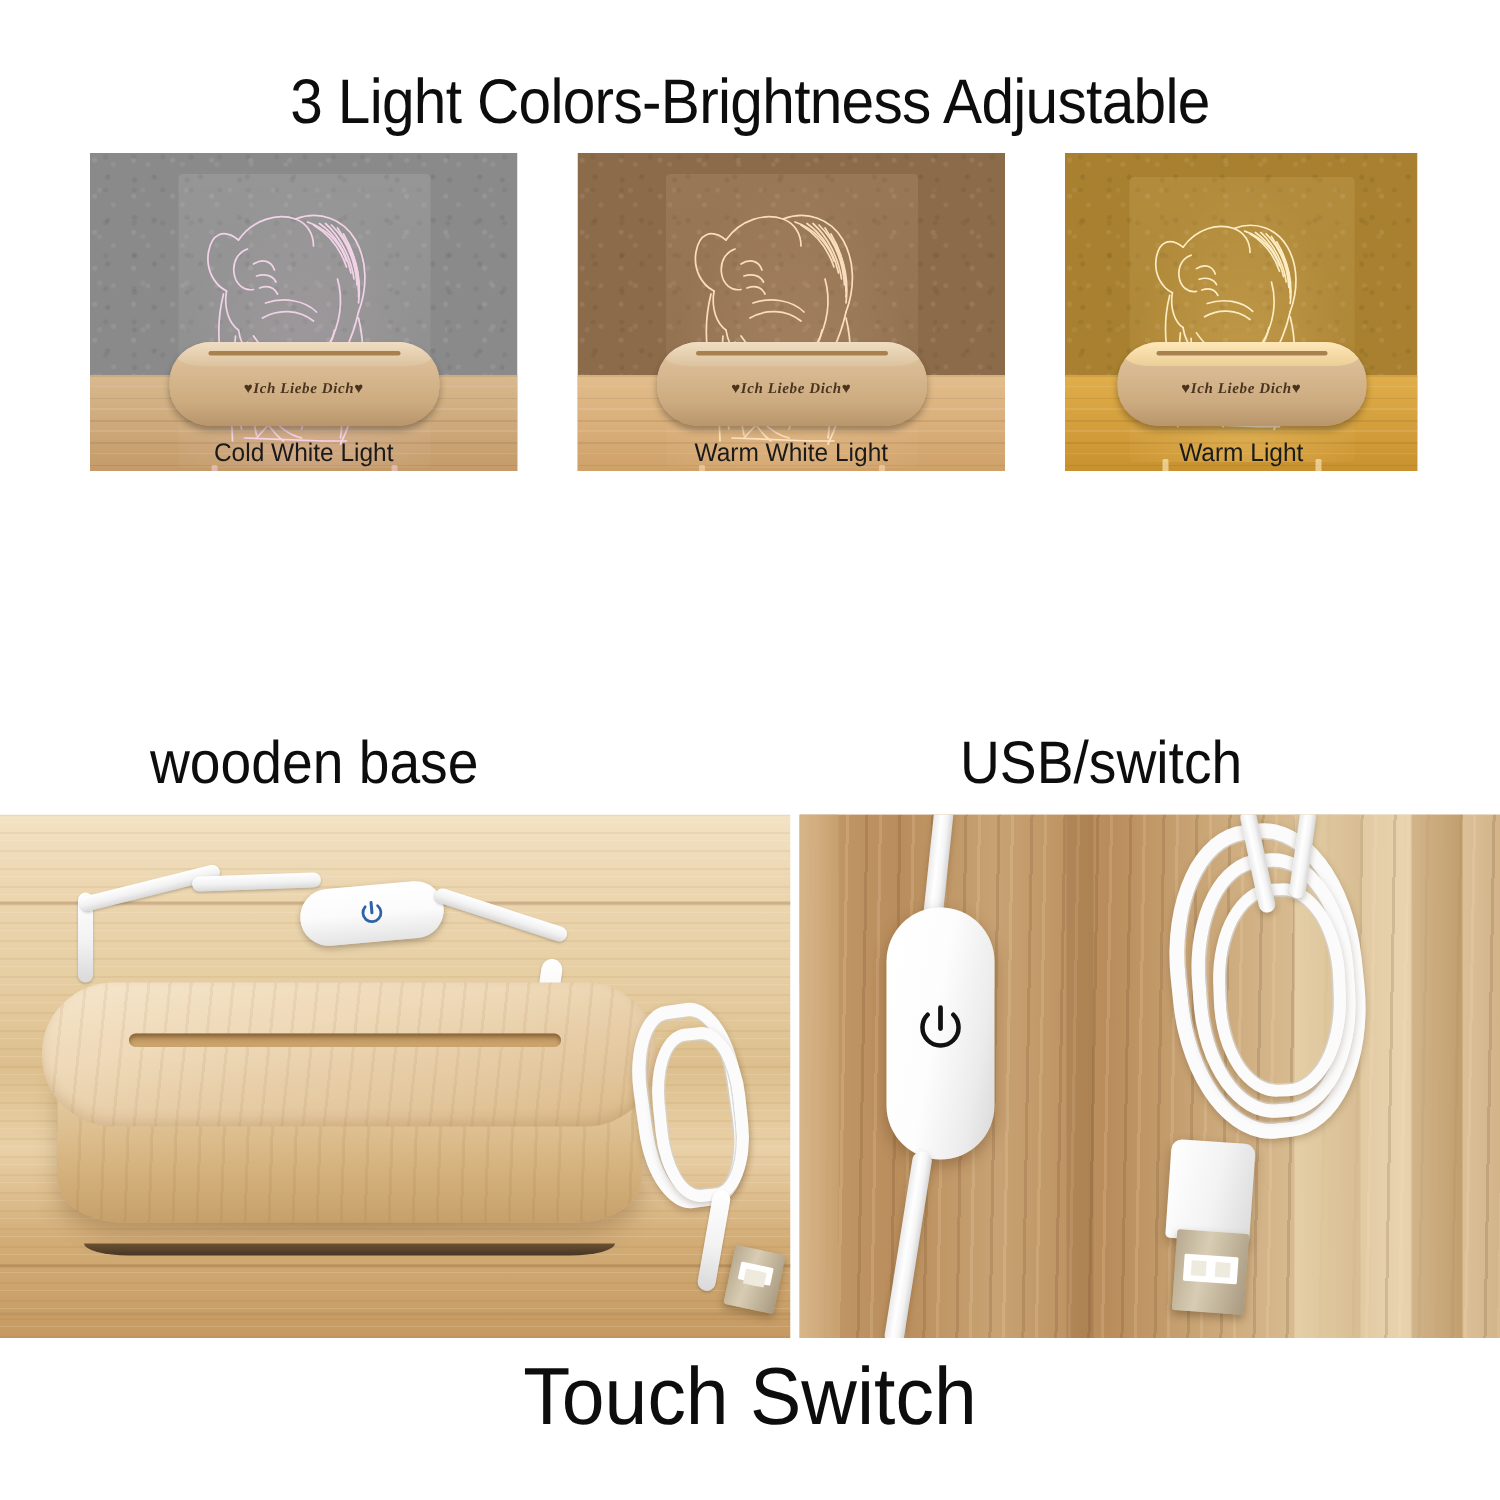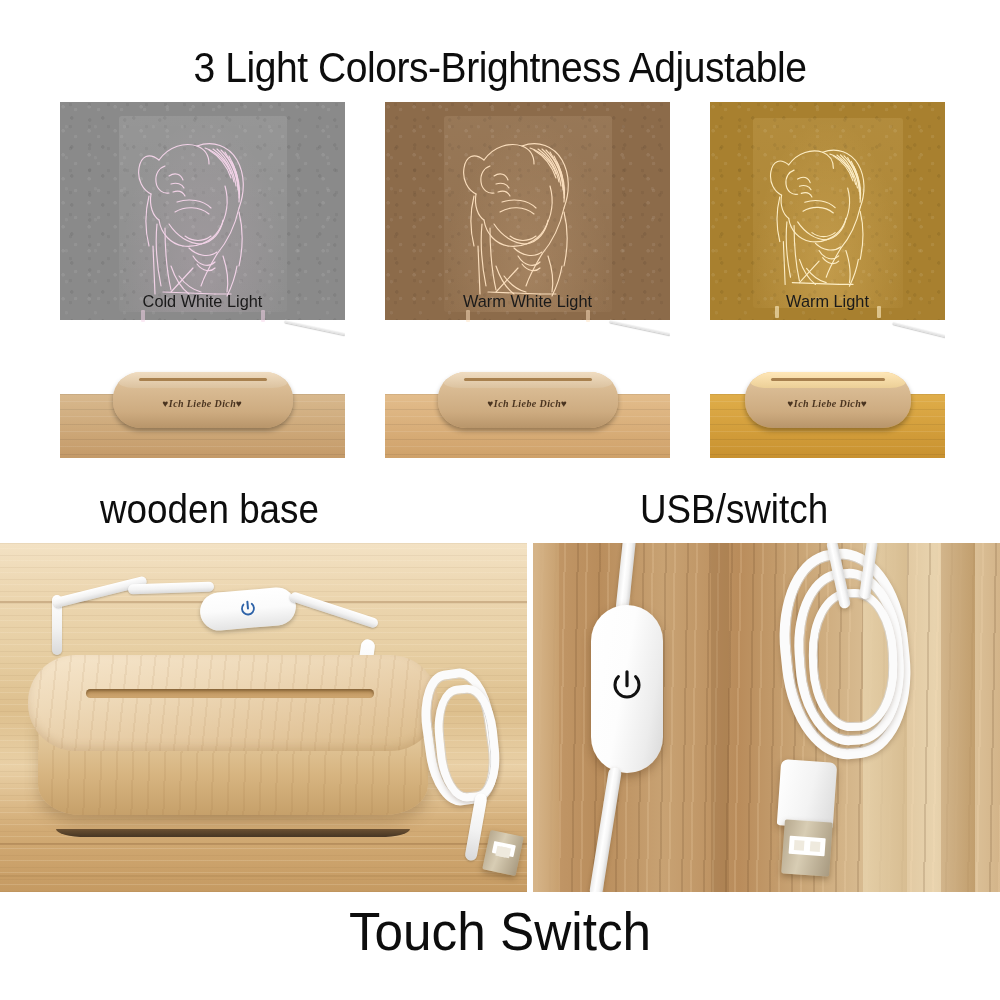--- a/index.html
+++ b/index.html
@@ -9,21 +9,21 @@
   
   .headline{
     position:absolute; left:0; top:44px; width:1000px; text-align:center;
     font-size:42px; font-weight:400; color:#0d0d0d; letter-spacing:-0.5px;
     font-family:"Liberation Sans", sans-serif;
     transform:scaleX(0.93); transform-origin:center;
   }
 
   
   .lamp-row{ position:absolute; left:0; top:102px; width:1000px; height:285px; }
-  .lamp-card{ position:absolute; top:0; width:285px; height:356px; overflow:hidden; }
+  .lamp-card{ position:absolute; top:0; width:285px; height:212px; overflow:hidden; }
   .lamp-card.c1{ left:60px; }
   .lamp-card.c2{ left:385px; }
   .lamp-card.c3{ left:710px; width:235px; }
 
   .wall{ position:absolute; left:0; top:0; width:100%; height:218px; }
   .wall::after{
     content:""; position:absolute; inset:0;
     background-image:
       radial-gradient(circle at 12% 20%, rgba(255,255,255,.10) 0 1.5px, transparent 2px),
       radial-gradient(circle at 38% 55%, rgba(0,0,0,.08) 0 1.5px, transparent 2px),

